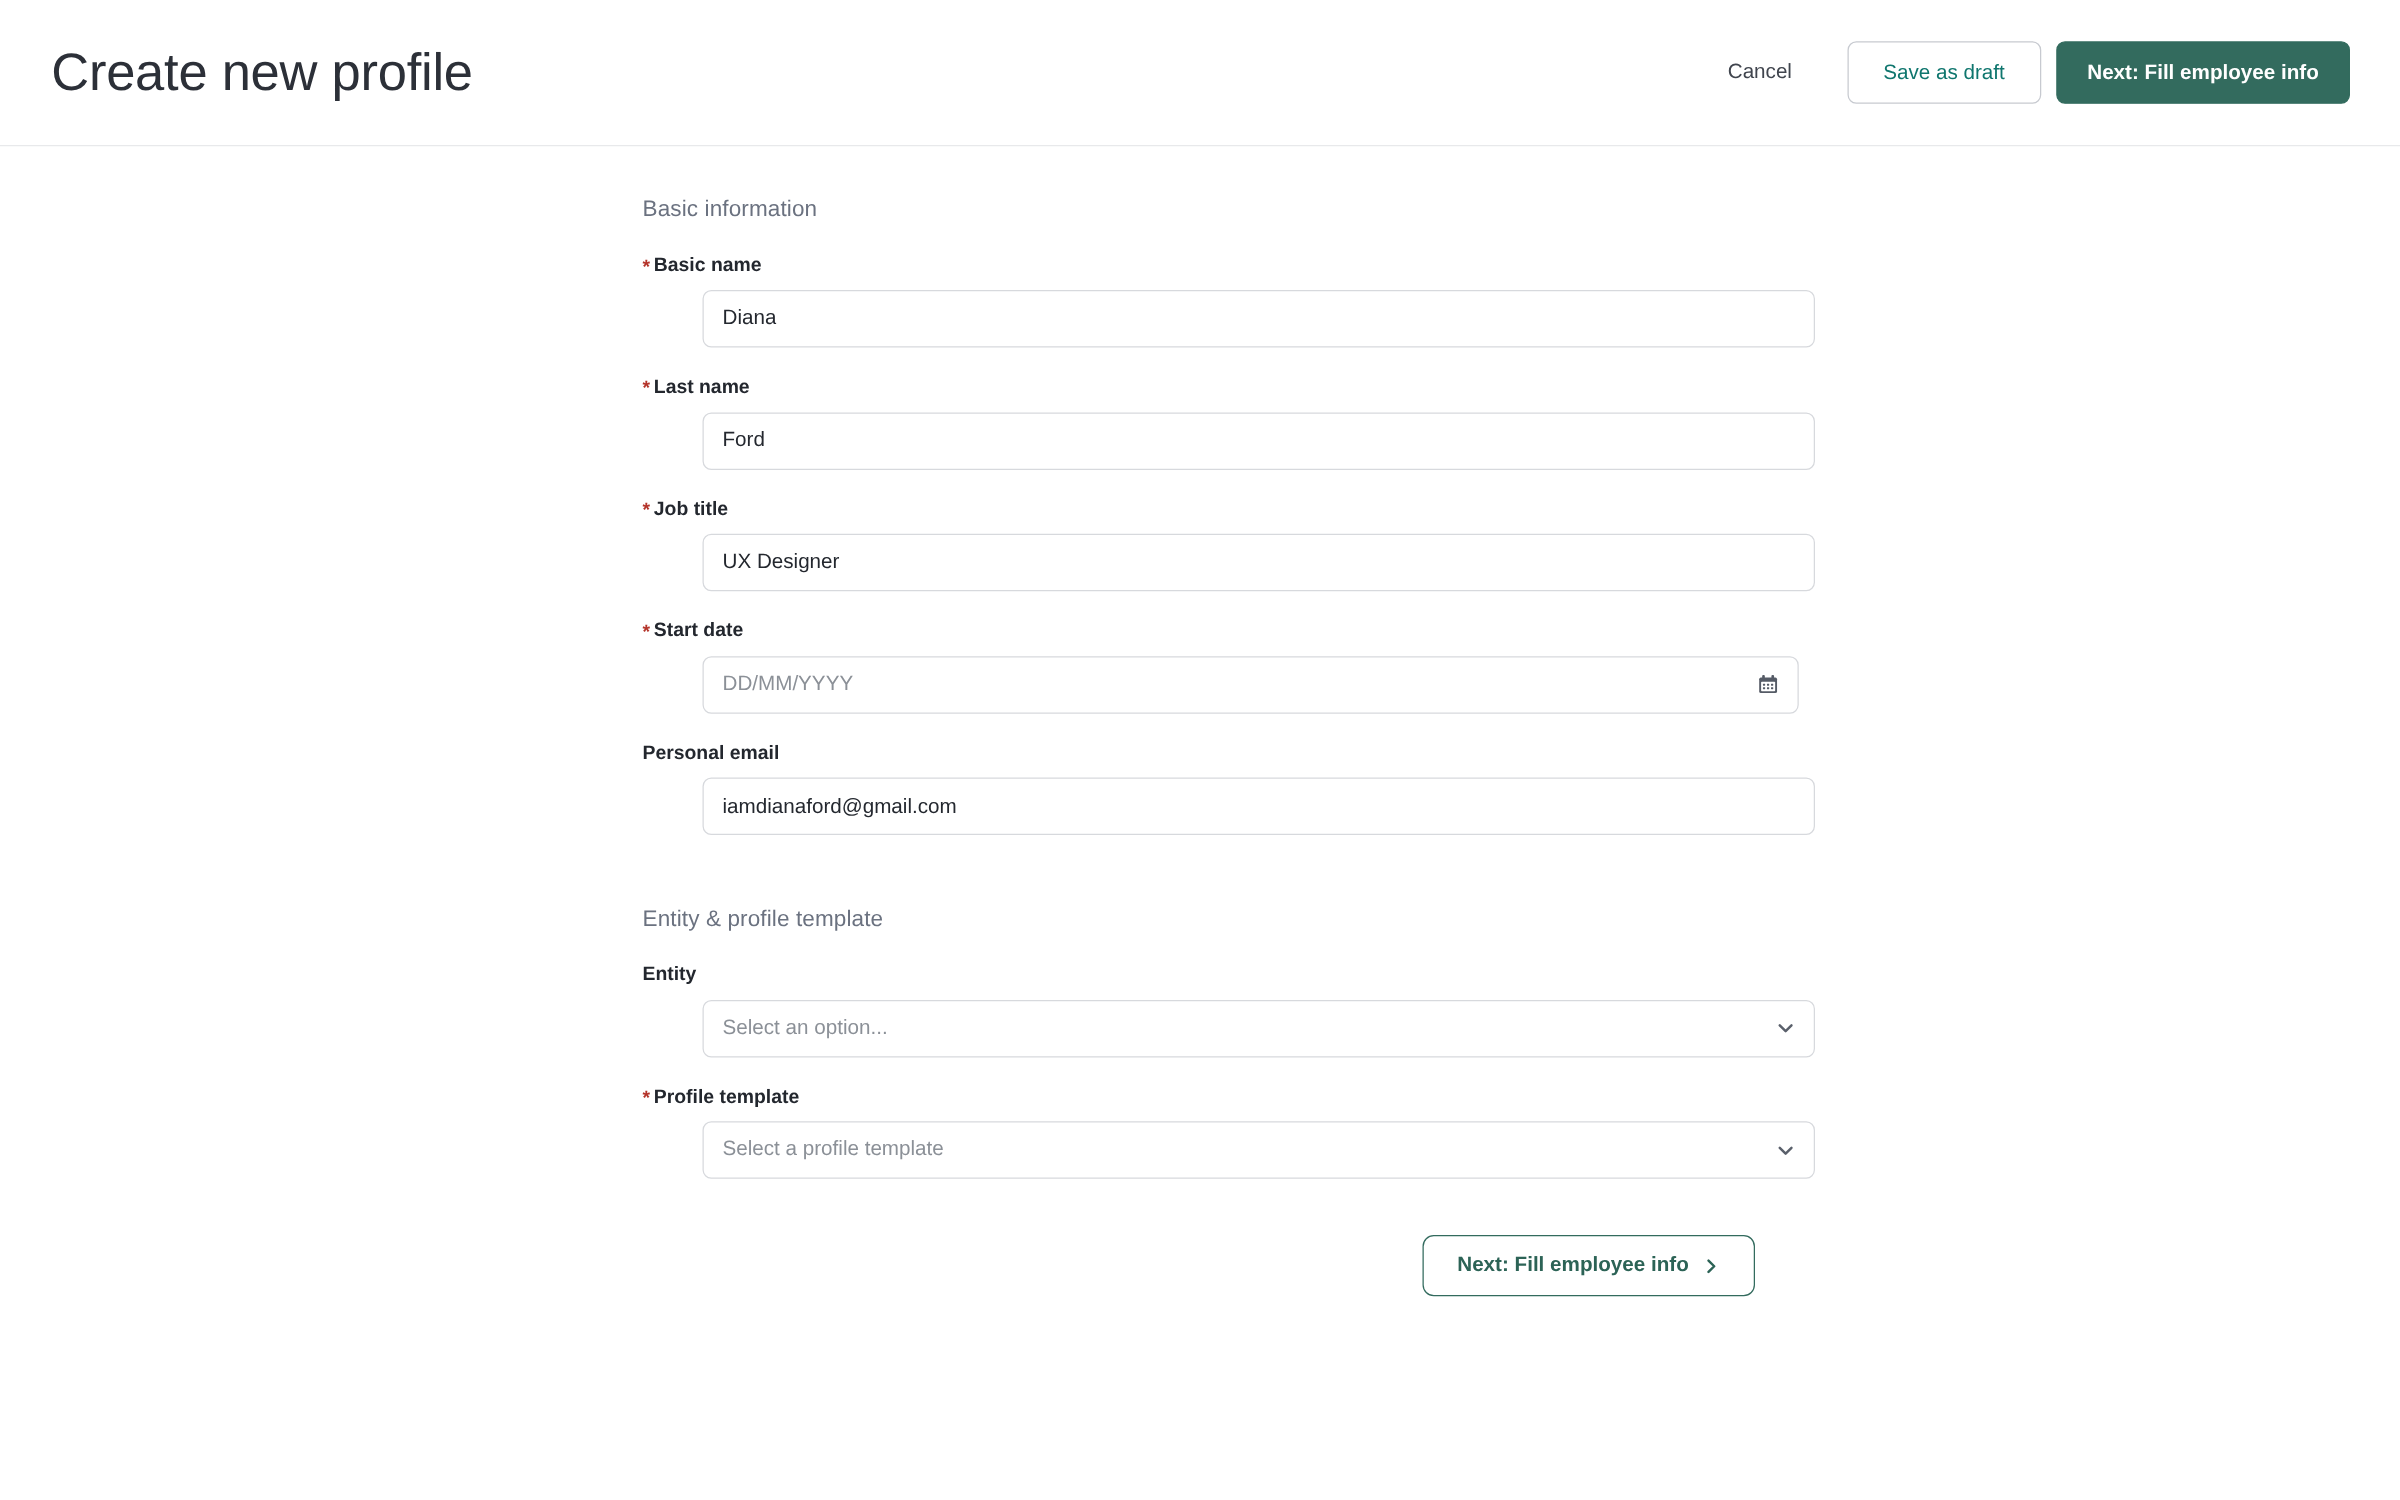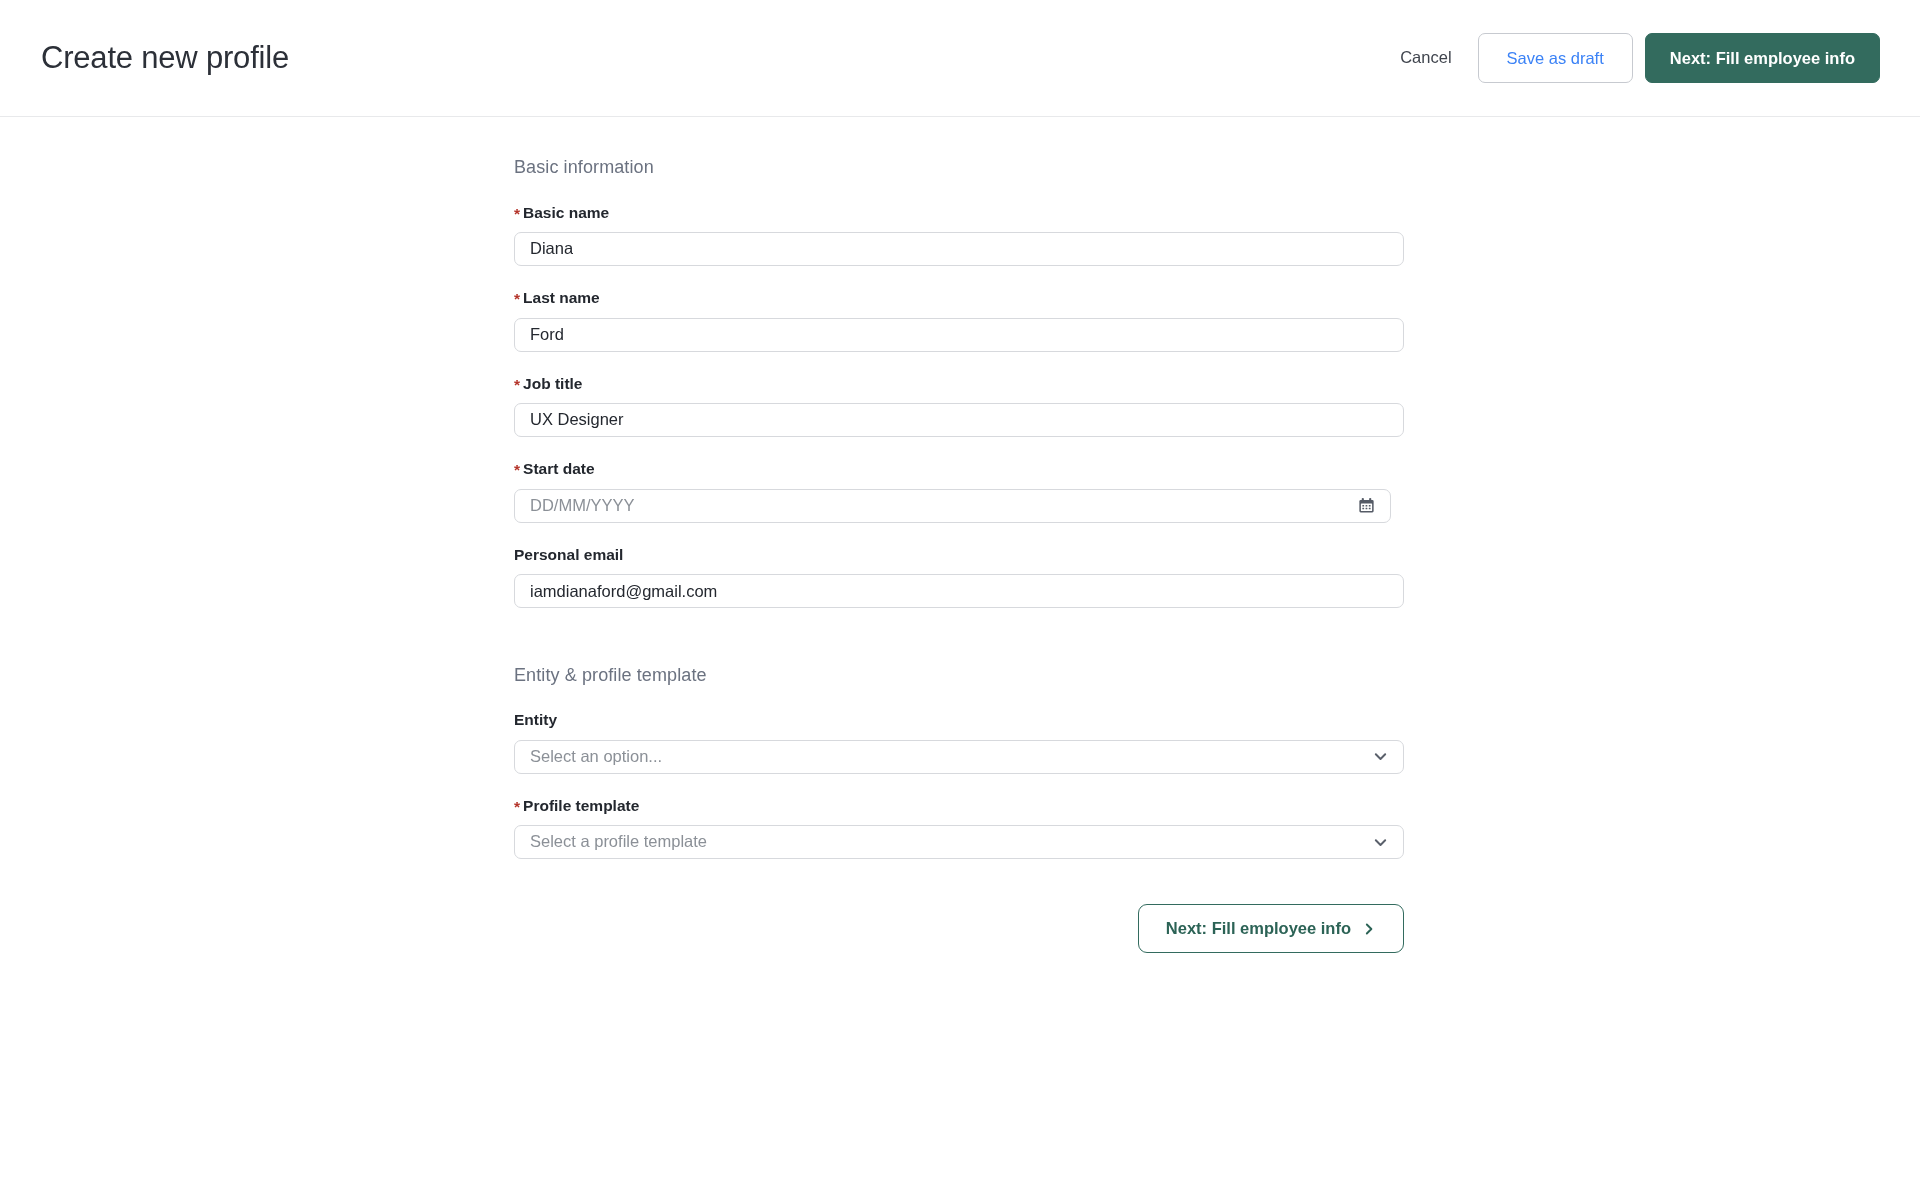--- a/index.html
+++ b/index.html
@@ -26,21 +26,21 @@
     position: relative;
     height: 117px;
     background: #ffffff;
     border-bottom: 1px solid #e8e9eb;
     display: flex;
     align-items: center;
     padding: 0 40px 0 41px;
   }
 
   .page-title {
-    font-size: 31px;
+    font-size: 42px;
     font-weight: 400;
     color: #2c3038;
     letter-spacing: -0.2px;
     line-height: 1.1;
   }
 
   .header-actions {
     margin-left: auto;
     display: flex;
     gap: 0;
@@ -57,23 +57,23 @@
     line-height: 1.2;
   }
 
   .btn-draft {
     background: #ffffff;
     border: 1px solid #c7cad0;
     border-radius: 7px;
     font-family: inherit;
     font-size: 16.5px;
     font-weight: 500;
-    color: #3b82f6;
+    color: #0f766e;
     padding: 13px 28px;
-    margin-left: 8px;
+    margin-left: 26px;
     cursor: pointer;
     line-height: 1.25;
   }
 
   .btn-primary {
     background: #336b5e;
     border: 1px solid #336b5e;
     border-radius: 7px;
     font-family: inherit;
     font-size: 16.5px;
@@ -132,27 +132,28 @@
     font-weight: 700;
     font-size: 15.5px;
     margin-right: 3px;
     position: relative;
     top: 1px;
   }
 
   .control {
     position: relative;
     width: 890px;
-    height: 34px;
+    height: 46px;
     background: #ffffff;
     border: 1px solid #d7d9dd;
     border-radius: 7px;
     display: flex;
     align-items: center;
     padding: 0 15px;
+    margin-left: 48px;
   }
 
   .control.narrow { width: 877px; }
 
   .control-text {
     font-size: 16.5px;
     color: #24282f;
     line-height: 1.2;
     white-space: nowrap;
     overflow: hidden;

